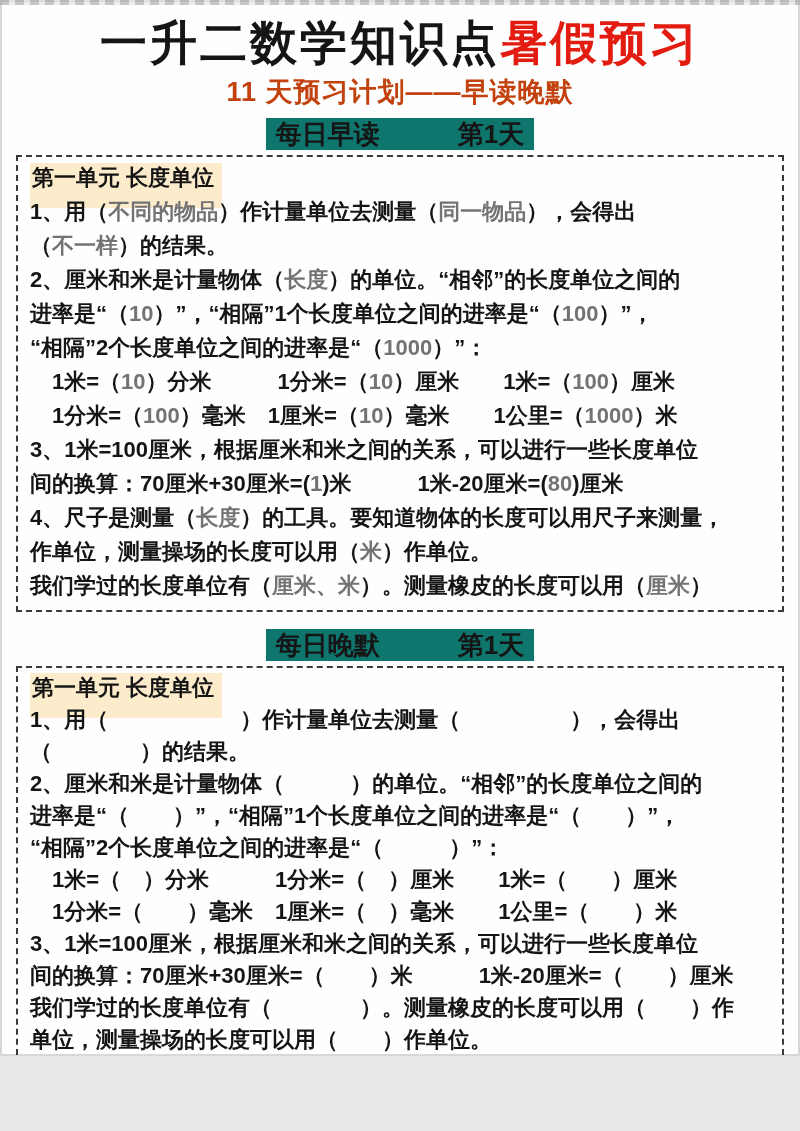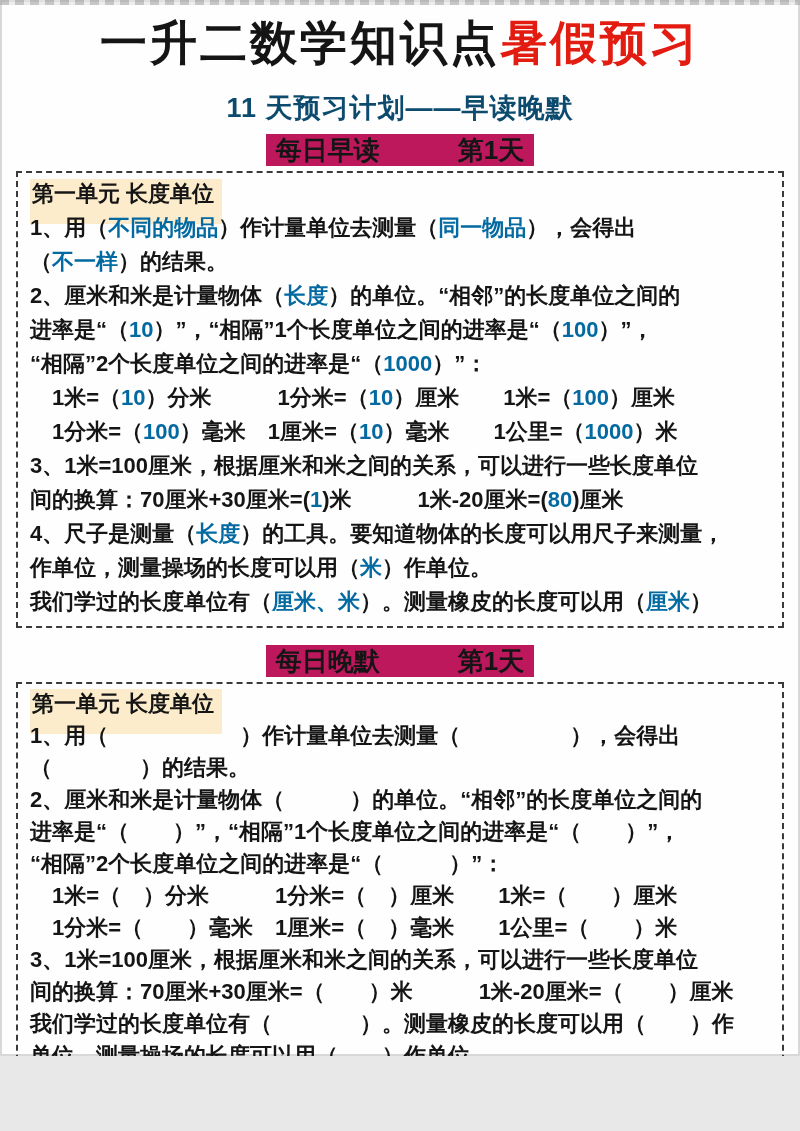--- a/index.html
+++ b/index.html
@@ -26,54 +26,54 @@
     margin-top: 16px;
     text-align: center;
     font-size: 47px;
     font-weight: 900;
     letter-spacing: 3px;
     line-height: 1.15;
   }
   .title .red-t { color: #e21c10; }
   .subtitle {
     text-align: center;
-    margin-top: 20px;
+    margin-top: 4px;
     font-size: 27px;
     font-weight: 700;
-    color: #0c4a6e;
+    color: #c2410c;
     letter-spacing: 1px;
   }
   .sec-heading {
     text-align: center;
     margin-top: 7px;
     font-size: 26px;
     font-weight: 700;
     line-height: 34px;
   }
   .sec-heading .hl-blue {
-    background: #be185d;
+    background: #0f766e;
     padding: 1px 10px;
   }
   .sec-heading.second { margin-top: 16px; }
   .box {
     margin: 4px 16px 0 16px;
     border: 2px dashed #3a3a3a;
     padding: 4px 12px 7px 12px;
     font-size: 22px;
     font-weight: 600;
   }
   .box .unit { line-height: 34px; }
   .box .unit .hl-cream {
     background: #fceccb;
     padding: 2px 8px 18px 2px;
     font-weight: 700;
   }
   .box .line { line-height: 34px; white-space: nowrap; }
   .box.evening .line, .box.evening .unit { line-height: 32px; }
-  .box .red { color: #0369a1; }
+  .box .red { color: #737373; }
   .watermark {
     position: absolute;
     left: 498px;
     top: 1050px;
     font-size: 42px;
     color: #7f1d1d;
     opacity: .78;
     letter-spacing: 1px;
     white-space: nowrap;
   }

